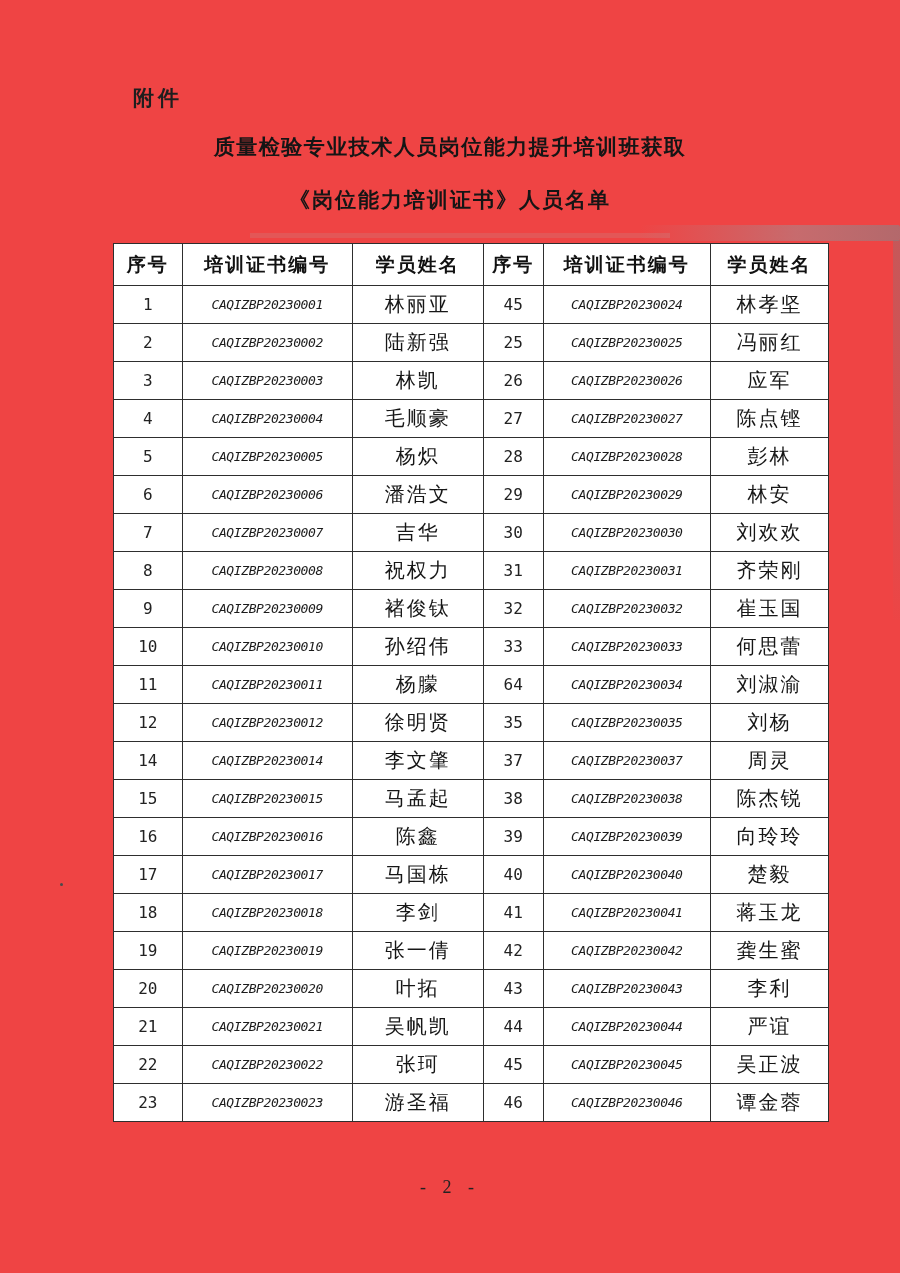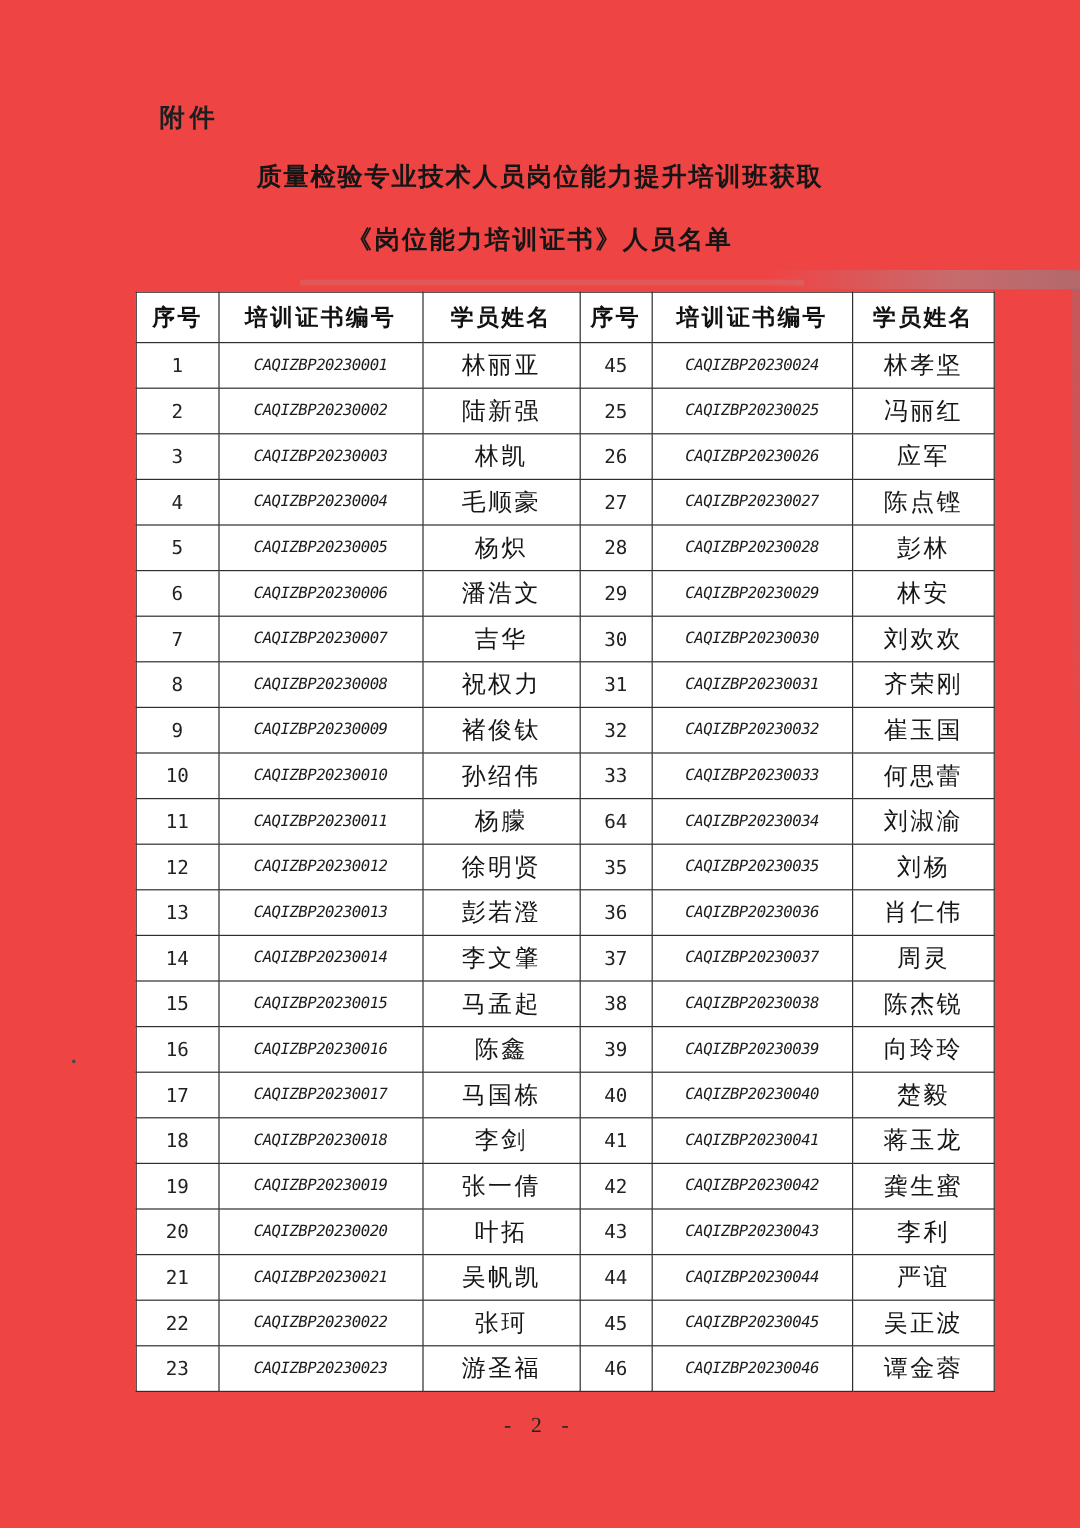--- a/index.html
+++ b/index.html
@@ -271,28 +271,20 @@
 
     <tr>
       <td class="serial">12</td>
       <td class="cert">CAQIZBP20230012</td>
       <td class="pname">徐明贤</td>
       <td class="serial">35</td>
       <td class="cert">CAQIZBP20230035</td>
       <td class="pname">刘杨</td>
     </tr>
 
-    <tr>
-      <td class="serial">13</td>
-      <td class="cert">CAQIZBP20230013</td>
-      <td class="pname">彭若澄</td>
-      <td class="serial">36</td>
-      <td class="cert">CAQIZBP20230036</td>
-      <td class="pname">肖仁伟</td>
-    </tr>
 
     <tr>
       <td class="serial">14</td>
       <td class="cert">CAQIZBP20230014</td>
       <td class="pname">李文肇</td>
       <td class="serial">37</td>
       <td class="cert">CAQIZBP20230037</td>
       <td class="pname">周灵</td>
     </tr>
 

